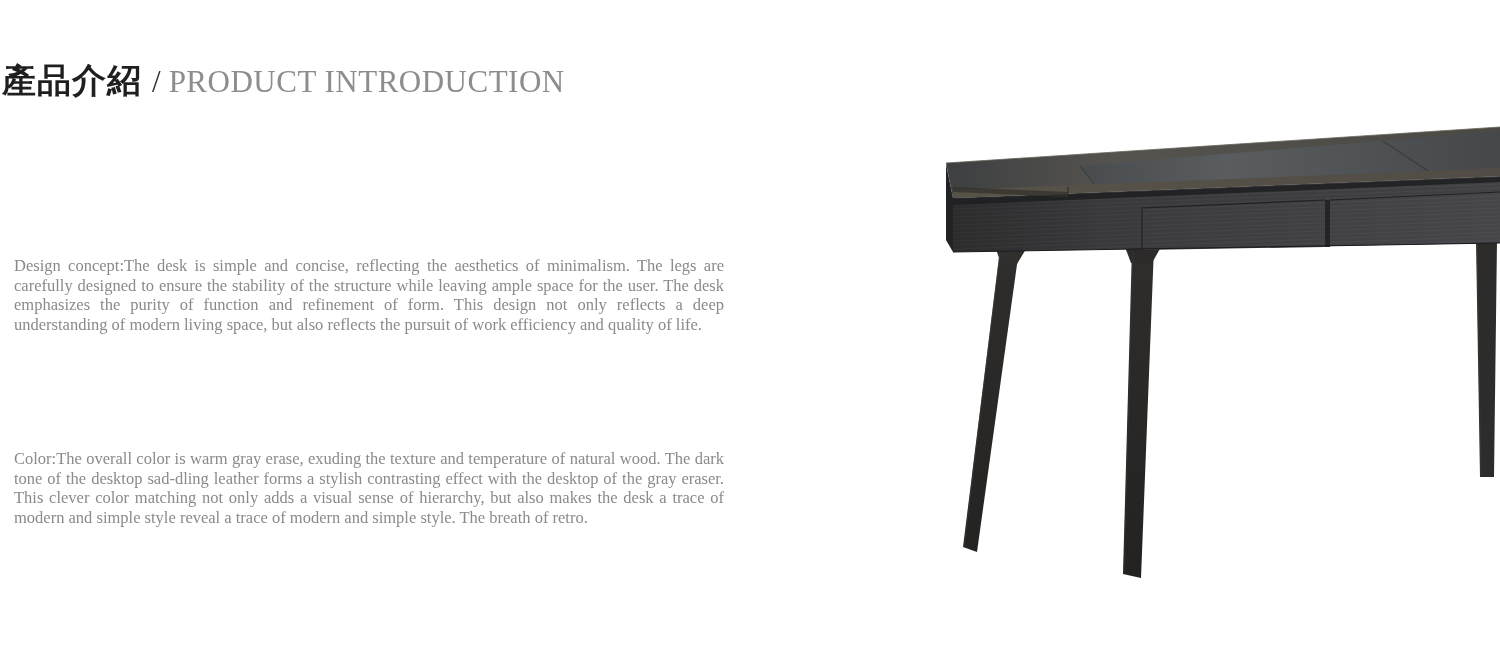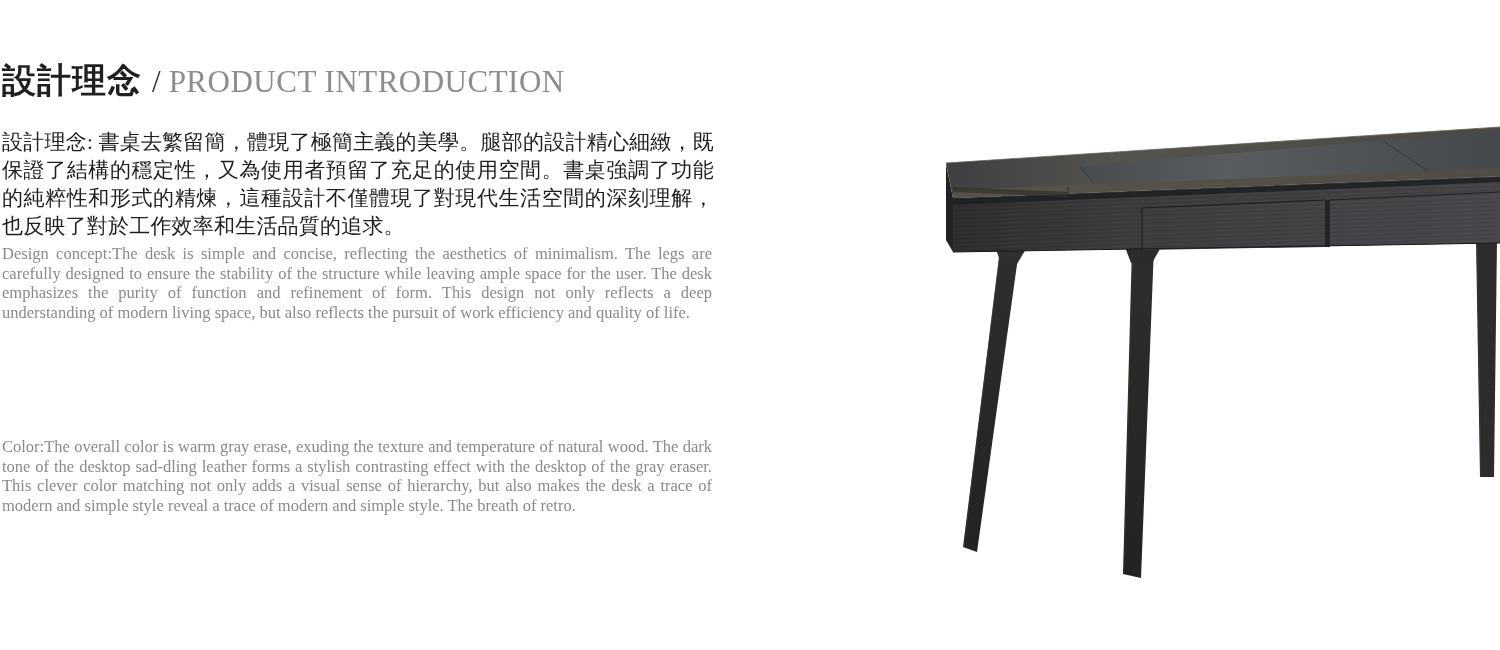--- a/index.html
+++ b/index.html
@@ -10,41 +10,40 @@
   
   .title{position:absolute;left:2px;top:60px;margin:0;white-space:nowrap;
          font-weight:400;line-height:42px;}
   .title .t-zh{font-size:34px;font-weight:700;color:#1f1f1f;letter-spacing:1px;}
   .title .t-sep{font-size:31px;color:#2e2e2e;margin:0 8px 0 10px;font-weight:400;}
   .title .t-en{font-size:31px;color:#8d8d8d;letter-spacing:0.5px;margin-top:47px;}
 
   .p-zh{position:absolute;left:2px;width:712px;margin:0;
         font-size:21px;line-height:28px;color:#1e1e1e;
         text-align:justify;letter-spacing:0.2px;}
-  .p-en{position:absolute;left:2px;width:710px;margin:0;
+  .p-en{position:absolute;left:2px;width:710px;margin:12px;
         font-size:16.5px;line-height:19.5px;color:#8a8a8a;
         text-align:justify;}
   .zh1{top:128px;}
   .en1{top:244px;}
   .zh2{top:345px;}
   .en2{top:437px;font-family:Liberation Serif, serif;}
 
   
   .product{position:absolute;left:930px;top:95px;width:570px;height:505px;}
 </style>
 </head>
 <body>
 
 <div class="stage">
 
   <h1 class="title">
-    <span class="t-zh">設計理念</span><span class="t-sep">/</span><span class="t-en">PRODUCT INTRODUCTION</span>
+    <span class="t-zh">產品介紹</span><span class="t-sep">/</span><span class="t-en">PRODUCT INTRODUCTION</span>
   </h1>
 
-  <p class="p-zh zh1">設計理念: 書桌去繁留簡，體現了極簡主義的美學。腿部的設計精心細緻，既保證了結構的穩定性，又為使用者預留了充足的使用空間。書桌強調了功能的純粹性和形式的精煉，這種設計不僅體現了對現代生活空間的深刻理解，也反映了對於工作效率和生活品質的追求。</p>
   <p class="p-en en1">Design concept:The desk is simple and concise, reflecting the aesthetics of minimalism. The legs are carefully designed to ensure the stability of the structure while leaving ample space for the user. The desk emphasizes the purity of function and refinement of form. This design not only reflects a deep understanding of modern living space, but also reflects the pursuit of work efficiency and quality of life.</p>
   <p class="p-en en2">Color:The overall color is warm gray erase, exuding the texture and temperature of natural wood. The dark tone of the desktop sad-dling leather forms a stylish contrasting effect with the desktop of the gray eraser. This clever color matching not only adds a visual sense of hierarchy, but also makes the desk a trace of modern and simple style reveal a trace of modern and simple style. The breath of retro.</p>
 
   <svg class="product" viewBox="930 95 570 505" width="570" height="505" xmlns="http://www.w3.org/2000/svg" role="img" aria-label="dark desk render">
     <defs>
       <linearGradient id="gTopWood" gradientUnits="userSpaceOnUse" x1="946" y1="160" x2="1500" y2="150">
         <stop offset="0" stop-color="#3d3f41"></stop>
         <stop offset="0.3" stop-color="#55534e"></stop>
         <stop offset="1" stop-color="#4b4944"></stop>
       </linearGradient>

